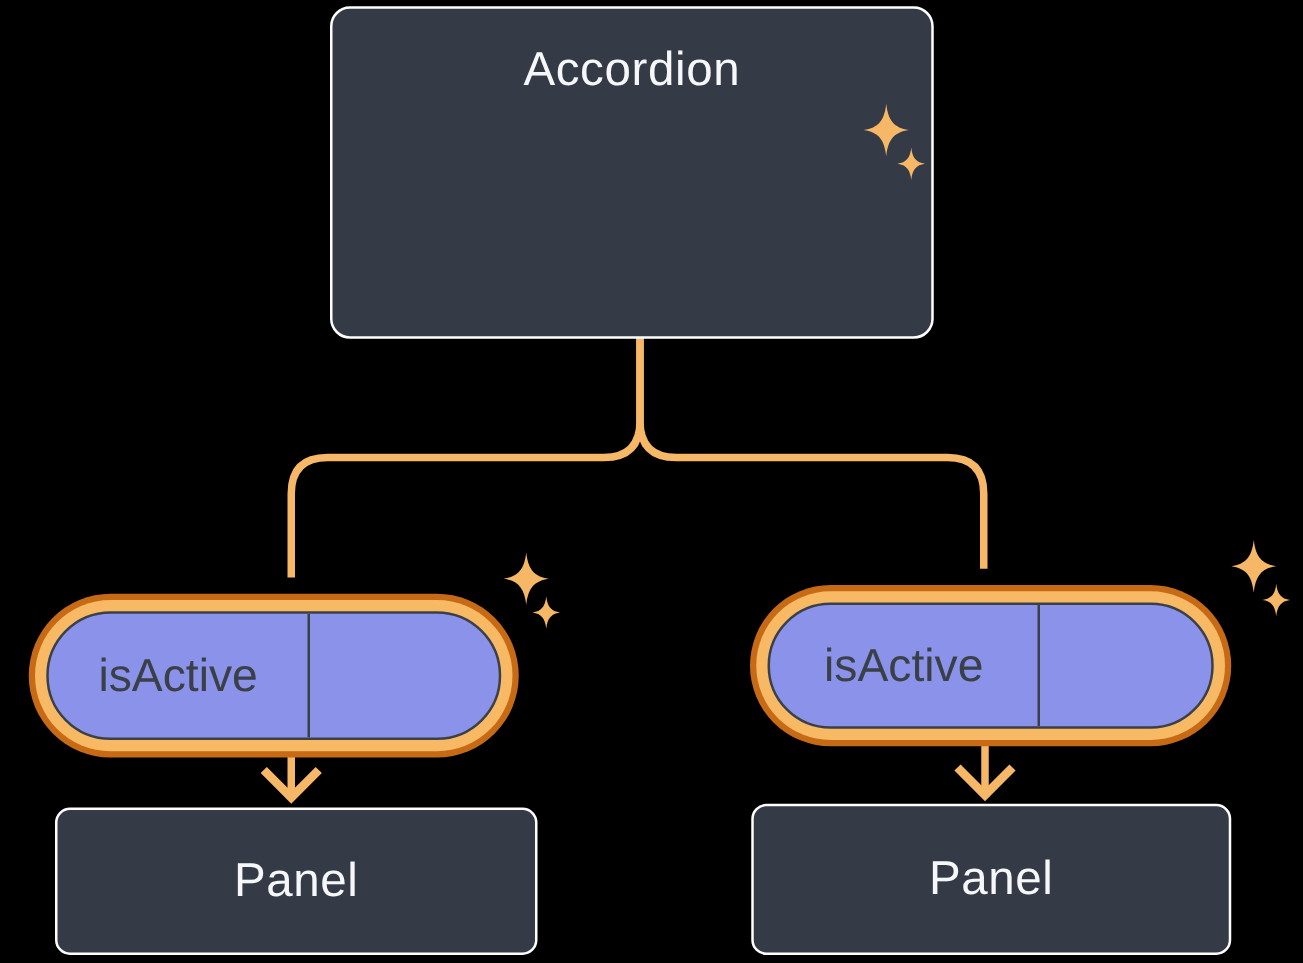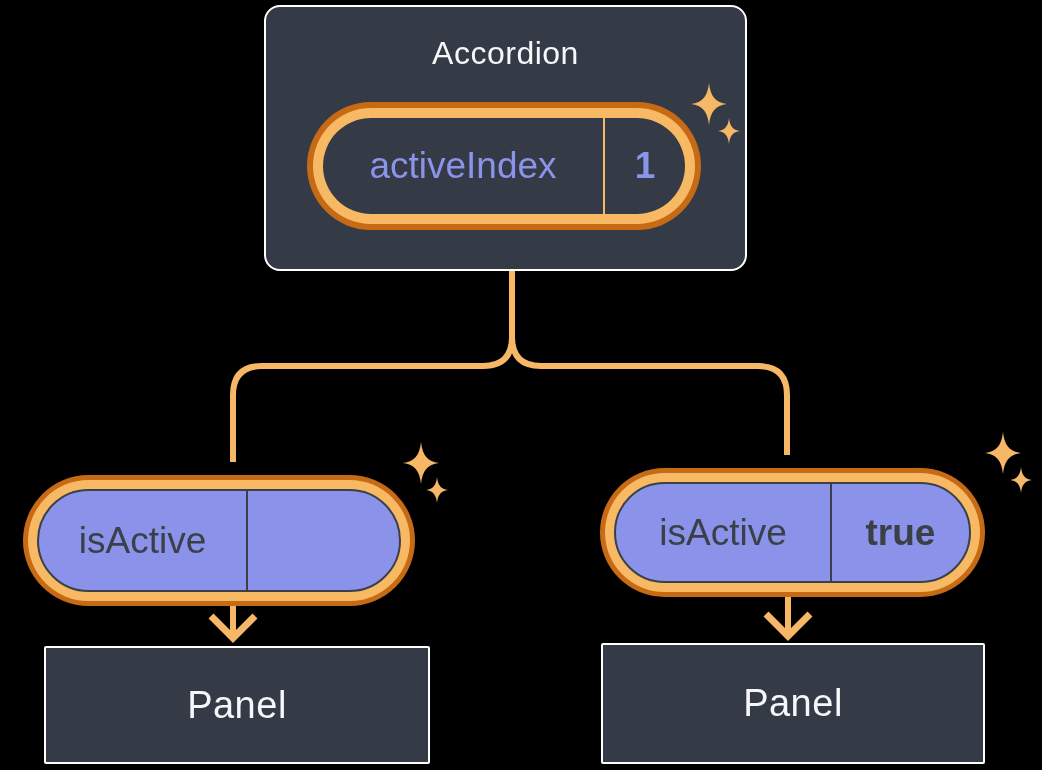--- a/index.html
+++ b/index.html
@@ -19,21 +19,21 @@
 
   .component-box {
     position: absolute;
     background: var(--slate);
     border: 2.5px solid var(--border-light);
     border-radius: 16px;
   }
   #accordion-box { left: 264px; top: 5px; width: 483px; height: 266px; }
   .box-title {
     color: var(--text-light);
-    font-size: 32px;
+    font-size: 38px;
     font-weight: 500;
     text-align: center;
     margin-top: 28px;
     letter-spacing: 0.5px;
   }
 
   
   .pill-outer {
     position: absolute;
     background: var(--orange-dark);
@@ -81,21 +81,21 @@
   #prop-pill-left  { left: 23px;  top: 455px; width: 392px; height: 131px; }
   #prop-pill-right { left: 600px; top: 448px; width: 385px; height: 129px; }
   #prop-pill-left  .pill-name { flex: 0 0 207px; }
   #prop-pill-right .pill-name { flex: 0 0 214px; }
   .prop-pill .pill-value { flex: 1; }
 
   .panel-box {
     position: absolute;
     background: var(--slate);
     border: 2.5px solid var(--border-light);
-    border-radius: 2px;
+    border-radius: 12px;
     display: flex;
     align-items: center;
     justify-content: center;
     color: var(--text-light);
     font-size: 38px;
     font-weight: 500;
     letter-spacing: 0.5px;
   }
   #panel-left  { left: 44px;  top: 646px; width: 386px; height: 118px; }
   #panel-right { left: 601px; top: 643px; width: 384px; height: 121px; }
@@ -111,48 +111,38 @@
     <path class="conn" d="M233 584 V636"></path>
     <path class="arrowhead" d="M211 616 L233 638 L255 616"></path>
     <path class="conn" d="M788 575 V634"></path>
     <path class="arrowhead" d="M766 614 L788 636 L810 614"></path>
   </svg>
 
   <div id="accordion-box" class="component-box">
     <div class="box-title">Accordion</div>
   </div>
 
-  <div id="state-pill" class="pill-outer">
-    <div class="pill-mid">
-      <div class="pill-inner">
-        <div class="pill-cell pill-name">activeIndex</div>
-        <div class="pill-divider"></div>
-        <div class="pill-cell pill-value">1</div>
-      </div>
-    </div>
-  </div>
 
   <div class="prop-pill">
     <div id="prop-pill-left" class="pill-outer">
       <div class="pill-mid">
         <div class="pill-inner">
           <div class="pill-cell pill-name">isActive</div>
           <div class="pill-divider"></div>
         </div>
       </div>
     </div>
   </div>
 
   <div class="prop-pill">
     <div id="prop-pill-right" class="pill-outer">
       <div class="pill-mid">
         <div class="pill-inner">
           <div class="pill-cell pill-name">isActive</div>
           <div class="pill-divider"></div>
-          <div class="pill-cell pill-value">true</div>
         </div>
       </div>
     </div>
   </div>
 
   <div id="panel-left" class="panel-box">
     <span>Panel</span>
   </div>
   <div id="panel-right" class="panel-box">
     <span>Panel</span>

